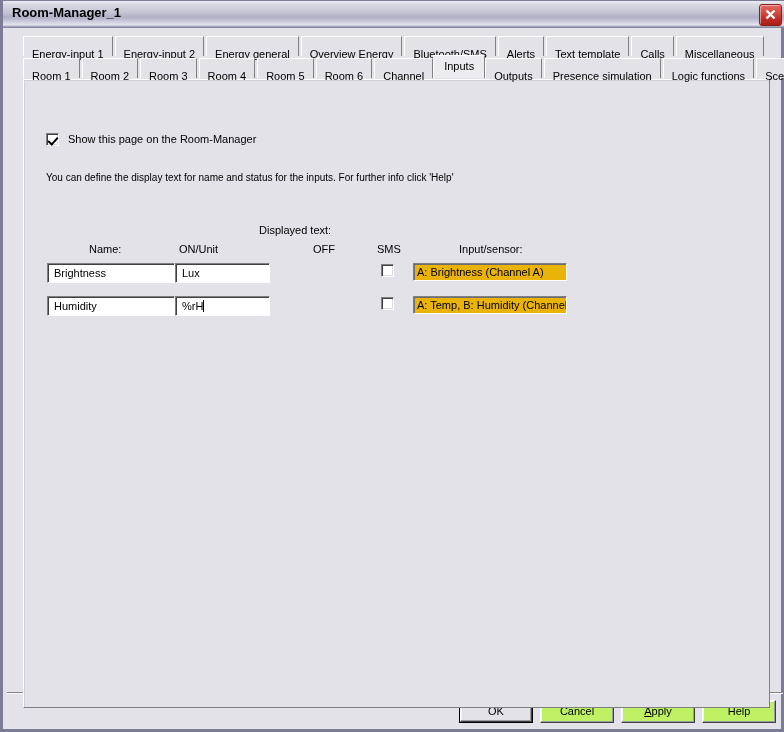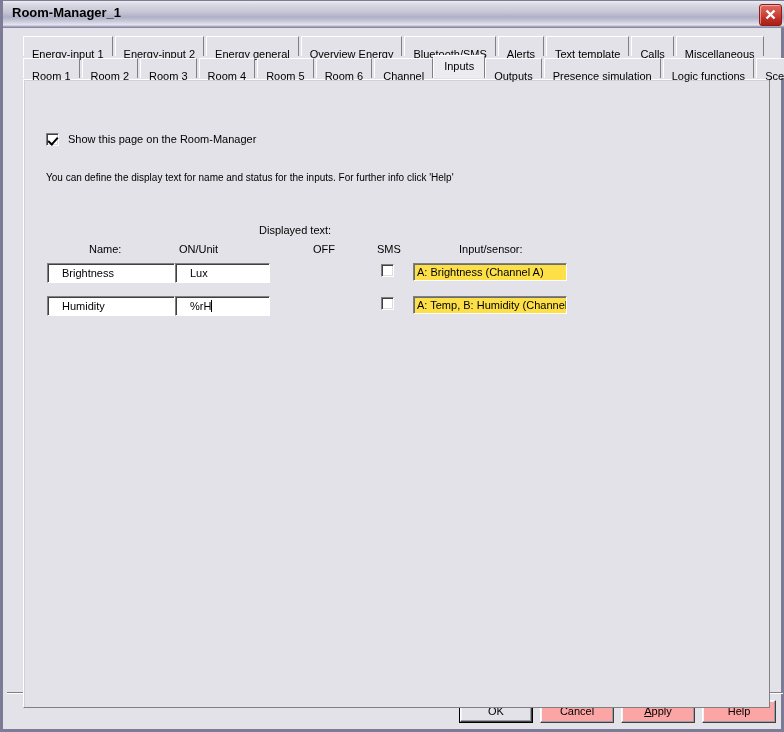--- a/index.html
+++ b/index.html
@@ -203,35 +203,35 @@
     height: 20px;
     box-sizing: border-box;
     background: #ffffff;
     border: 1px solid;
     border-color: #808080 #ffffff #ffffff #808080;
     box-shadow: inset 1px 1px 0 #404040;
     font-family: "Liberation Sans", sans-serif;
     font-size: 11px;
     color: #000000;
     line-height: 18px;
-    padding-left: 14px;
+    padding-left: 6px;
     overflow: hidden;
     white-space: nowrap;
     cursor: text;
   }
   .tb-name   { left: 23px;  width: 128px; }
   .tb-onunit { left: 151px; width: 95px; }
 
   .tb-ro {
     position: absolute;
     left: 389px;
     width: 154px;
     height: 18px;
     box-sizing: border-box;
-    background: #fde047;
+    background: #eab308;
     border: 1px solid;
     border-color: #808080 #ffffff #ffffff #808080;
     box-shadow: inset 1px 1px 0 #6d6d6d;
     font-size: 11px;
     color: #000000;
     line-height: 16px;
     padding-left: 3px;
     overflow: hidden;
     white-space: nowrap;
   }
@@ -268,21 +268,21 @@
     height: 2px;
     border-top: 1px solid #808080;
     border-bottom: 1px solid #ffffff;
     box-sizing: border-box;
   }
   .btn {
     position: absolute;
     top: 699px;
     height: 23px;
     box-sizing: border-box;
-    background: #fca5a5;
+    background: #bef264;
     border: 1px solid;
     border-color: #ffffff #404040 #404040 #ffffff;
     box-shadow: inset -1px -1px 0 #9a9aa4, inset 1px 1px 0 #f4f4f8;
     font-family: "Liberation Sans", sans-serif;
     font-size: 11px;
     color: #000000;
     text-align: center;
     line-height: 21px;
     cursor: pointer;
   }

